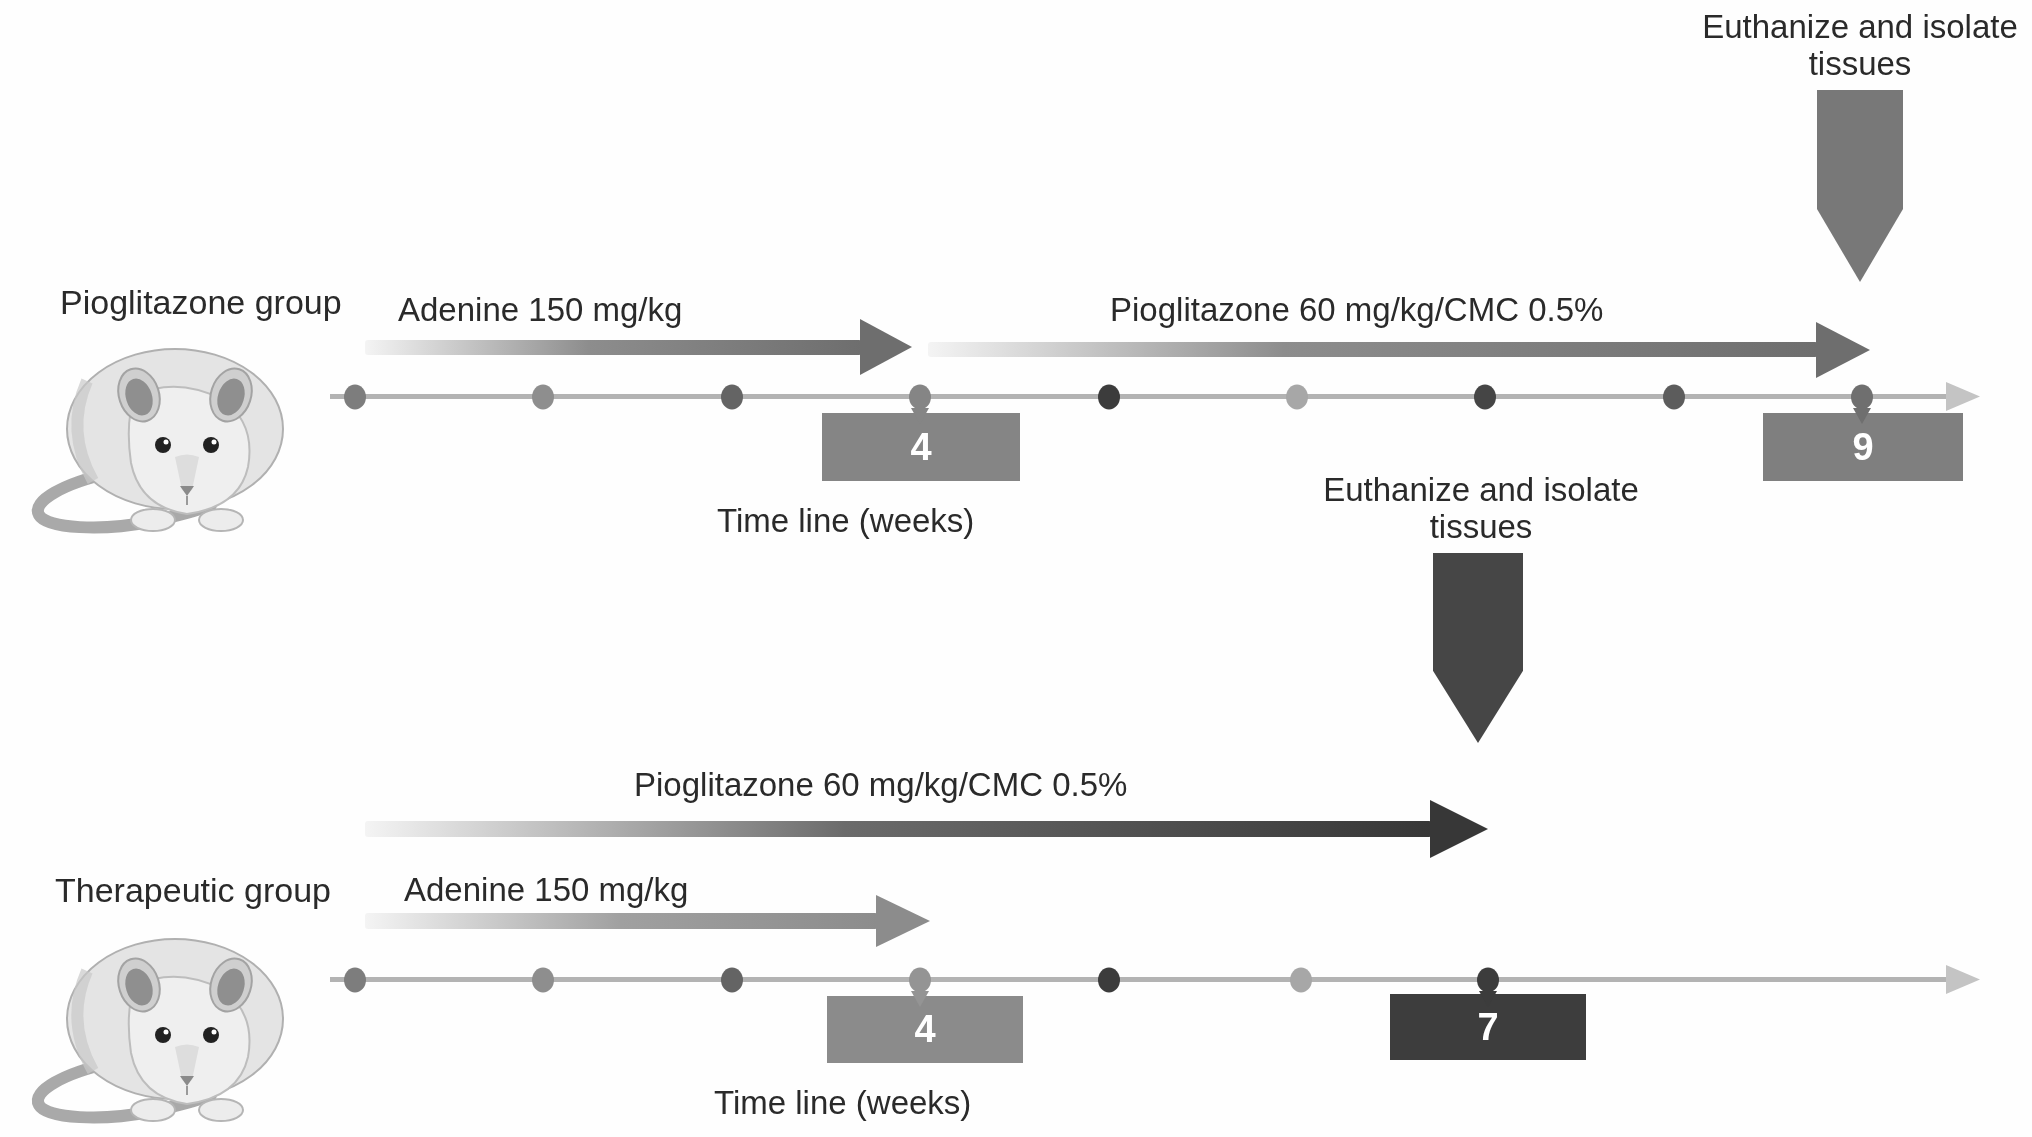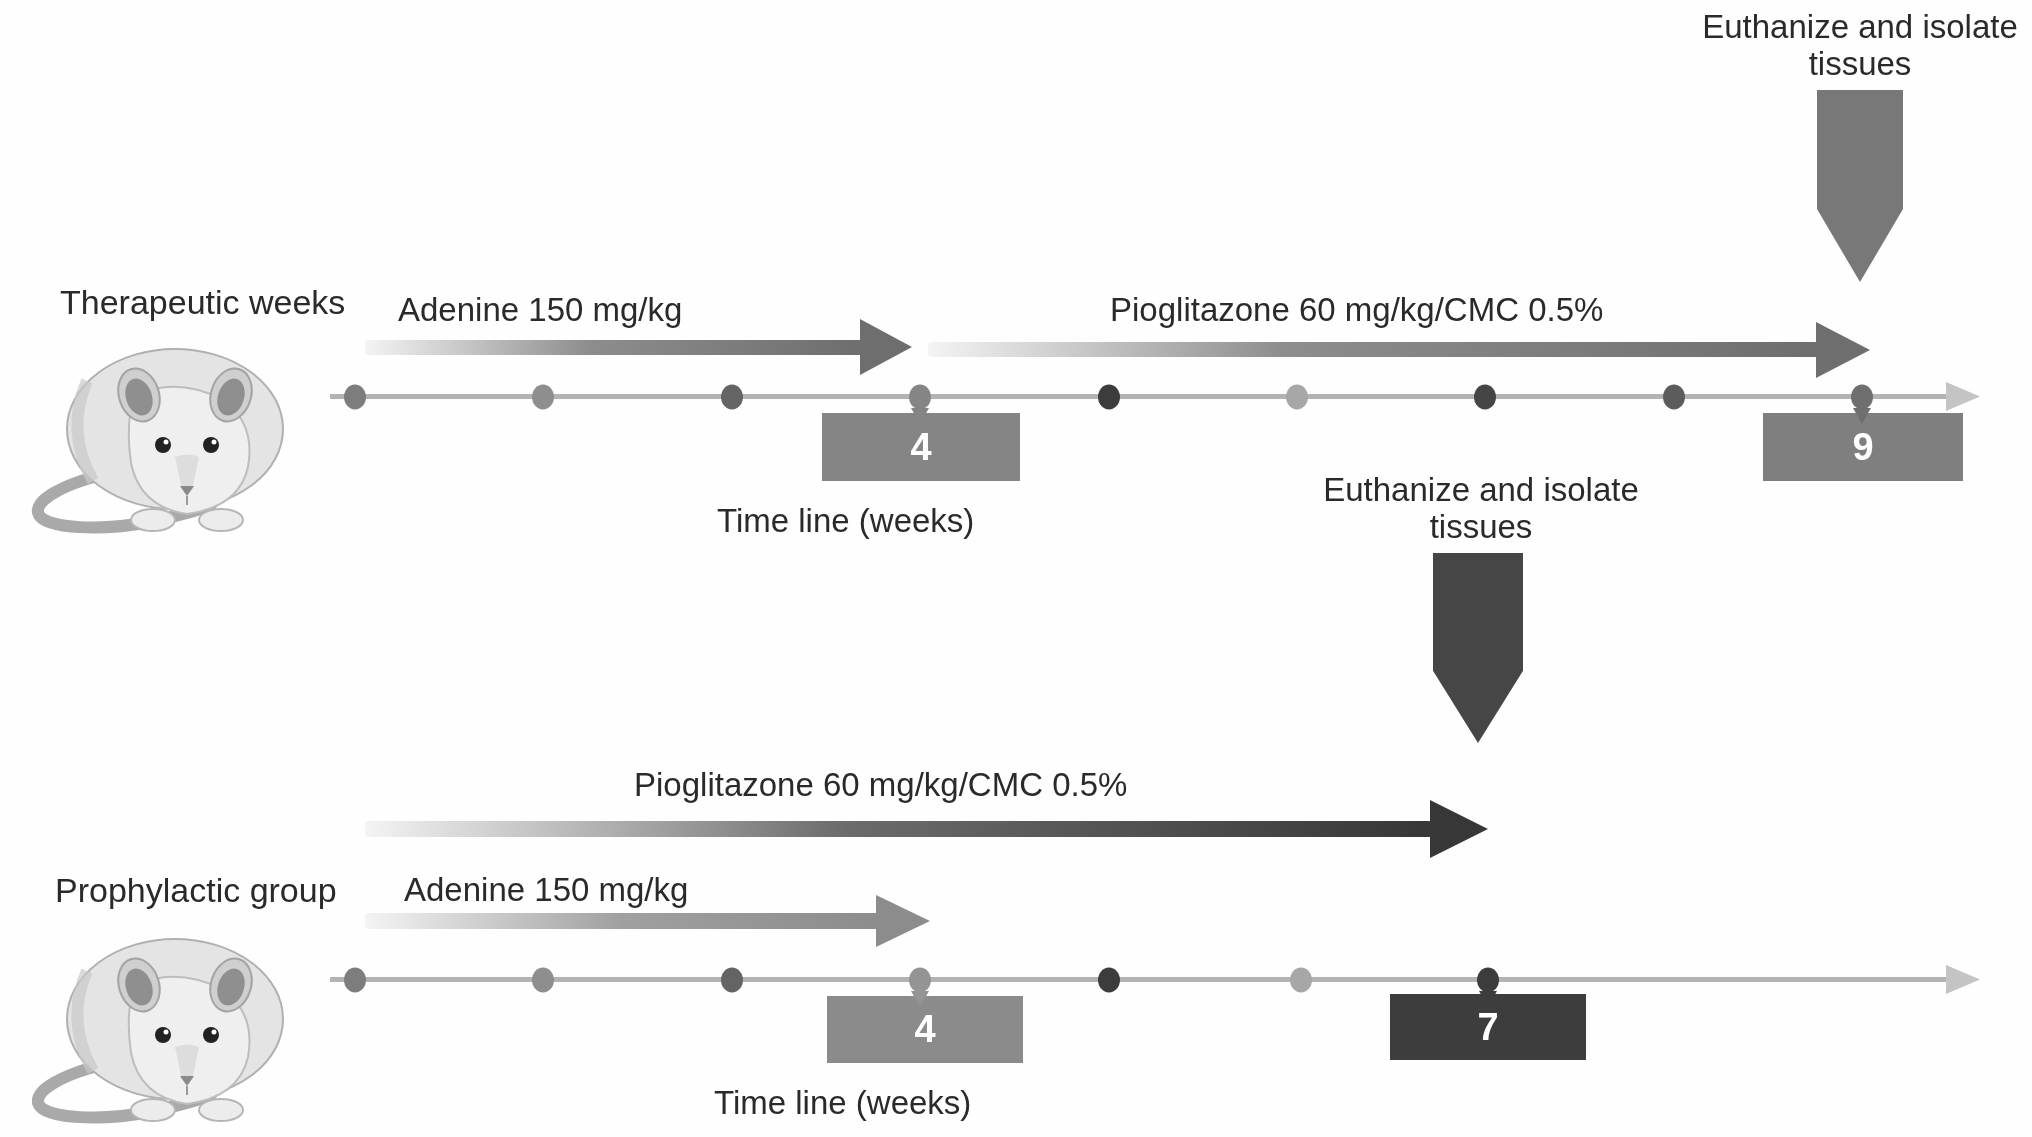--- a/index.html
+++ b/index.html
@@ -19,21 +19,21 @@
   .tl-head{clip-path:polygon(0 0,100% 50%,0 100%);width:34px;height:29px;}
   .dot{width:22px;height:25px;border-radius:50%;transform:translate(-50%,-50%);}
   .notch{clip-path:polygon(0 0,100% 0,50% 100%);width:18px;height:16px;transform:translateX(-50%);z-index:3;}
   .wkbox{display:flex;align-items:center;justify-content:center;color:#fff;font-weight:bold;font-size:38px;z-index:2;}
   .pentagon{clip-path:polygon(0 0,100% 0,100% 62%,50% 100%,0 62%);}
   .euth{text-align:center;line-height:37px;font-size:33px;}
 </style>
 </head>
 <body>
 
-<div class="abs lbl group-lbl" style="left:60px;top:283px;">Therapeutic weeks</div>
+<div class="abs lbl group-lbl" style="left:60px;top:283px;">Pioglitazone group</div>
 
 <svg class="abs" style="left:25px;top:323px;" width="295" height="212" viewBox="0 0 295 212">
   <path d="M85 150 C 40 160 6 178 14 192 C 22 206 78 208 124 199 C 152 193 172 188 186 182" fill="none" stroke="#a9a9a9" stroke-width="12" stroke-linecap="round"></path>
   <ellipse cx="150" cy="106" rx="108" ry="80" fill="#e4e4e4" stroke="#b0b0b0" stroke-width="2"></ellipse>
   <path d="M62 58 Q 40 108 68 158" stroke="#c9c9c9" stroke-width="12" fill="none" opacity="0.7"></path>
   <path d="M110 73 Q 150 53 197 76 Q 231 100 223 144 Q 214 184 162 191 Q 115 184 106 140 Q 100 98 110 73 Z" fill="#efefef" stroke="#bdbdbd" stroke-width="2"></path>
   <g>
     <ellipse cx="114" cy="72" rx="20" ry="27" fill="#cfcfcf" stroke="#a3a3a3" stroke-width="2" transform="rotate(-18 114 72)"></ellipse>
     <ellipse cx="114" cy="74" rx="13" ry="19" fill="#8f8f8f" transform="rotate(-18 114 74)"></ellipse>
     <ellipse cx="206" cy="72" rx="20" ry="27" fill="#cfcfcf" stroke="#a3a3a3" stroke-width="2" transform="rotate(18 206 72)"></ellipse>
@@ -98,21 +98,21 @@
 <div class="abs euth" style="left:1261px;top:471px;width:440px;">
   <div>Euthanize and isolate</div>
   <div>tissues</div>
 </div>
 <div class="abs pentagon" style="left: 1433px; top: 553px; width: 90px; height: 190px; background: rgb(70, 70, 70);"></div>
 
 <div class="abs lbl center" style="left:634px;top:766px;width:600px;">Pioglitazone 60 mg/kg/CMC 0.5%</div>
 <div class="abs shaft" style="left:365px;top:821px;width:1067px;height:16px;background:linear-gradient(90deg,#f4f4f4 0%,#6b6b6b 45%,#373737 100%);"></div>
 <div class="abs ahead" style="left: 1430px; top: 800px; width: 58px; height: 58px; background: rgb(55, 55, 55);"></div>
 
-<div class="abs lbl group-lbl" style="left:55px;top:871px;">Prophylactic group</div>
+<div class="abs lbl group-lbl" style="left:55px;top:871px;">Therapeutic group</div>
 
 <div class="abs lbl center" style="left:404px;top:871px;width:480px;">Adenine 150 mg/kg</div>
 <div class="abs shaft" style="left:365px;top:913px;width:513px;height:16px;background:linear-gradient(90deg,#f4f4f4 0%,#a0a0a0 50%,#8c8c8c 100%);"></div>
 <div class="abs ahead" style="left: 876px; top: 895px; width: 54px; height: 52px; background: rgb(140, 140, 140);"></div>
 
 <svg class="abs" style="left:25px;top:913px;" width="295" height="212" viewBox="0 0 295 212">
   <path d="M85 150 C 40 160 6 178 14 192 C 22 206 78 208 124 199 C 152 193 172 188 186 182" fill="none" stroke="#a9a9a9" stroke-width="12" stroke-linecap="round"></path>
   <ellipse cx="150" cy="106" rx="108" ry="80" fill="#e4e4e4" stroke="#b0b0b0" stroke-width="2"></ellipse>
   <path d="M62 58 Q 40 108 68 158" stroke="#c9c9c9" stroke-width="12" fill="none" opacity="0.7"></path>
   <path d="M110 73 Q 150 53 197 76 Q 231 100 223 144 Q 214 184 162 191 Q 115 184 106 140 Q 100 98 110 73 Z" fill="#efefef" stroke="#bdbdbd" stroke-width="2"></path>

